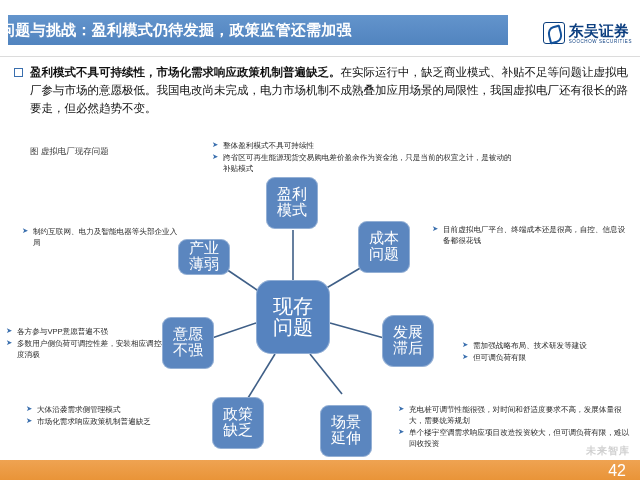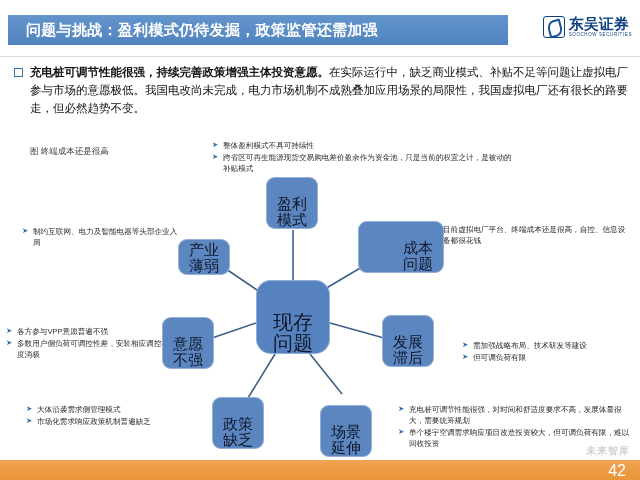--- a/index.html
+++ b/index.html
@@ -24,33 +24,33 @@
   }
   #title-bar {
     position: absolute;
     left: 8px; top: 15px;
     width: 500px; height: 30px;
     background: #5b8fc9;
     background: linear-gradient(180deg,#6394cc 0%, #5184bf 100%);
   }
   #title-text {
     position: absolute;
-    left: 26px; top: 21px;
+    left: 0; top: 21px;
     font-size: 15px;
     font-weight: bold;
     color: #ffffff;
     letter-spacing: 0.3px;
     white-space: nowrap;
   }
   #logo-wrap {
     position: absolute;
     right: 8px; top: 16px;
     height: 28px;
     display: flex;
-    align-items: flex-start;
+    align-items: flex-end;
     margin-left: 48px;
   }
   #logo-mark {
     width: 20px; height: 20px;
     border: 1.5px solid #0b3f7e;
     border-radius: 3px;
     position: relative;
     margin-right: 4px;
     flex: none;
   }
@@ -147,43 +147,43 @@
   #map {
     position: absolute;
     left: 160px; top: 175px;
     width: 320px; height: 270px;
   }
   #map svg { position: absolute; left: 0; top: 0; }
   .node {
     position: absolute;
     background: #5b86bf;
     border-radius: 9px;
-    color: #0f172a;
+    color: #ffffff;
     display: flex;
-    align-items: flex-end;
+    align-items: center;
     justify-content: center;
     text-align: center;
     font-family: "DejaVu Serif", "Liberation Serif", serif;
     box-shadow: 0 0 0 1px rgba(255,255,255,0.35) inset;
   }
   .node .lbl {
     line-height: 1.06;
     display: block;
     white-space: pre-line;
   }
   #node-center {
     left: 96px; top: 105px;
     width: 74px; height: 74px;
     border-radius: 15px;
     font-size: 20px;
     background: #5683bf;
   }
   #node-profit   { left: 106px; top: 2px;   width: 52px; height: 52px; font-size: 15px; }
-  #node-cost     { left: 198px; top: 46px;  width: 52px; height: 52px; font-size: 15px; padding-left: 34px; }
-  #node-dev      { left: 222px; top: 140px; width: 52px; height: 52px; font-size: 15px; }
+  #node-cost     { left: 198px; top: 46px;  width: 52px; height: 52px; font-size: 15px; }
+  #node-dev      { left: 222px; top: 140px; width: 52px; height: 52px; font-size: 15px; border-radius: 12px; }
   #node-scene    { left: 160px; top: 218px; width: 52px; height: 52px; font-size: 15px; margin-top: 12px; }
   #node-policy   { left: 52px;  top: 222px; width: 52px; height: 52px; font-size: 15px; }
   #node-will     { left: 2px;   top: 142px; width: 52px; height: 52px; font-size: 15px; }
   #node-industry { left: 18px;  top: 64px;  width: 52px; height: 36px; font-size: 15px; }
 
   
   #watermark {
     position: absolute;
     right: 10px; bottom: 22px;
     font-size: 10px;
@@ -230,25 +230,25 @@
       <div id="logo-cn">东吴证券</div>
       <div id="logo-en">SOOCHOW SECURITIES</div>
     </div>
   </div>
   <div id="header-rule"></div>
 </div>
 
 <div id="lead">
   <span id="lead-bullet"></span>
   <div id="lead-text">
-    <b>充电桩可调节性能很强，持续完善政策增强主体投资意愿。</b><span>在实际运行中，缺乏商业模式、补贴不足等问题让虚拟电厂参与市场的意愿极低。我国电改尚未完成，电力市场机制不成熟叠加应用场景的局限性，我国虚拟电厂还有很长的路要走，但必然趋势不变。</span>
-  </div>
-</div>
-
-<div id="fig-caption">图 终端成本还是很高</div>
+    <b>盈利模式不具可持续性，市场化需求响应政策机制普遍缺乏。</b><span>在实际运行中，缺乏商业模式、补贴不足等问题让虚拟电厂参与市场的意愿极低。我国电改尚未完成，电力市场机制不成熟叠加应用场景的局限性，我国虚拟电厂还有很长的路要走，但必然趋势不变。</span>
+  </div>
+</div>
+
+<div id="fig-caption">图 虚拟电厂现存问题</div>
 
 <div class="anno" id="anno-top">
   <div class="li">
       <span class="arrow">➤</span>
       <span class="li-text">整体盈利模式不具可持续性</span>
     </div>
   <div class="li">
       <span class="arrow">➤</span>
       <span class="li-text">跨省区可再生能源现货交易购电差价盈余作为资金池，只是当前的权宜之计，是被动的补贴模式</span>
     </div>

